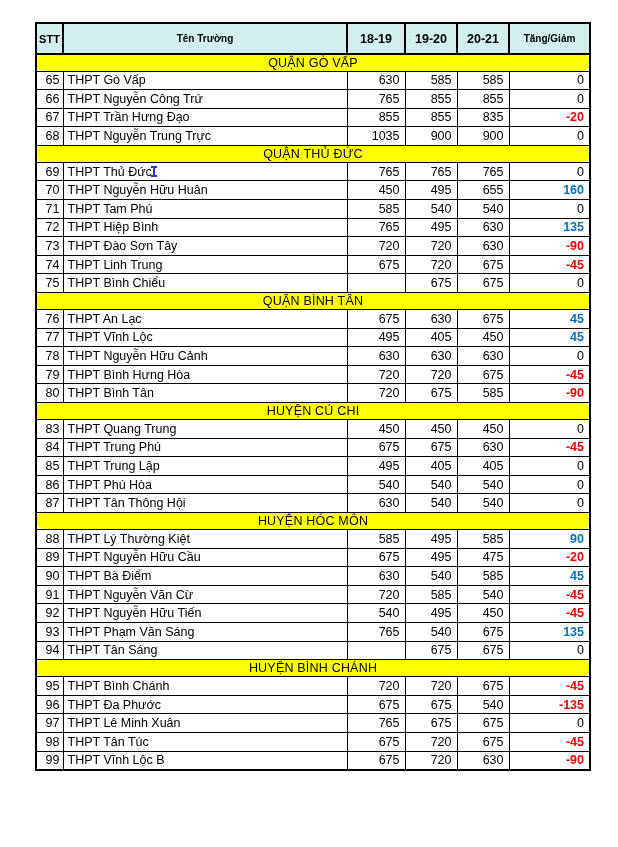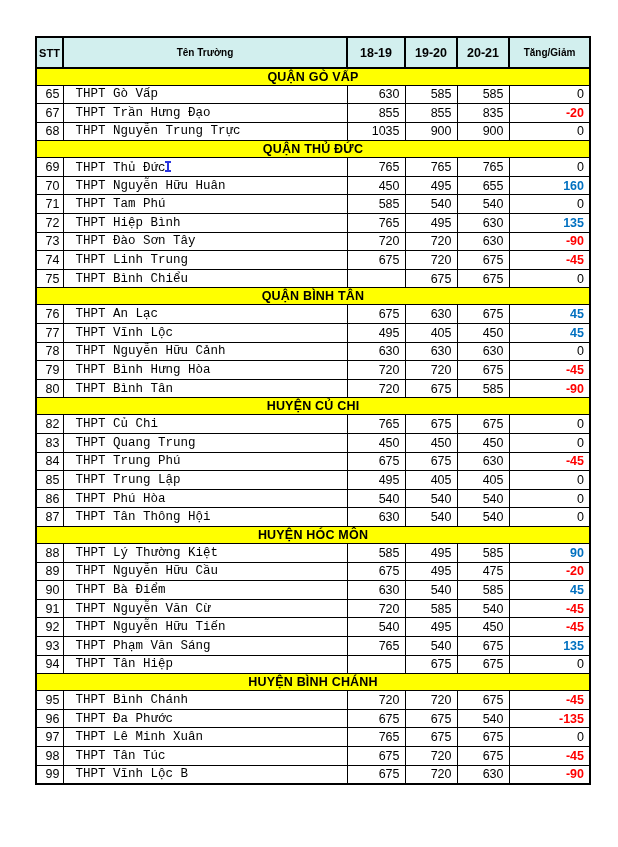--- a/index.html
+++ b/index.html
@@ -11,45 +11,45 @@
     --border:#000000;
     --cursor:#2b35e0;
   }
   *{box-sizing:border-box;margin:0;padding:0;}
   html,body{background:#ffffff;}
   body{
     width:618px;height:847px;position:relative;overflow:hidden;
     font-family:"Liberation Sans","DejaVu Sans",sans-serif;
     color:var(--text);
   }
-  .table-wrap{position:absolute;left:35px;top:36px;}
+  .table-wrap{position:absolute;left:35px;top:22px;}
   table{
     border-collapse:collapse;table-layout:fixed;width:554px;
     border:2px solid var(--border);
   }
   th,td{
     border:1px solid var(--border);
     vertical-align:middle;overflow:hidden;white-space:nowrap;
   }
   thead th{
     border-width:2px;background:var(--header-bg);
     font-weight:bold;text-align:center;height:31px;font-size:12.5px;
   }
   thead th.col-stt{font-size:11px;}
   thead th.col-name{font-size:10px;}
   thead th.col-change{font-size:10px;margin-top:48px;}
   tr.section-row{height:17px;}
   td.section{
-    background:var(--section-bg);text-align:center;font-weight:bold;
-    font-size:12.5px;letter-spacing:.2px;
+    background:var(--section-bg);text-align:center;font-weight:normal;
+    font-size:12.5px;letter-spacing:.2px;border-radius:8px;
   }
   tr.data-row{height:18.6px;border-radius:6px;}
   tr.data-row td{font-size:12.5px;background:#ffffff;}
   td.stt{text-align:right;padding-right:3px;}
-  td.name{text-align:left;padding-left:12px;font-family:Liberation Mono, monospace;}
+  td.name{text-align:left;padding-left:4px;}
   td.num{text-align:right;padding-right:5px;}
   td.change{text-align:right;padding-right:5px;}
   td.change.pos{color:var(--positive);font-weight:bold;}
   td.change.neg{color:var(--negative);font-weight:bold;padding-left:28px;}
   .ibeam{
     display:inline-block;width:8px;height:13px;position:relative;
     vertical-align:-2px;margin-left:-2px;
   }
   .ibeam::before{
     content:"";position:absolute;left:3px;top:1px;bottom:1px;width:2px;
@@ -89,20 +89,28 @@
         </tr>
         <tr class="data-row">
           <td class="stt">65</td>
           <td class="name">THPT Gò Vấp</td>
           <td class="num">630</td>
           <td class="num">585</td>
           <td class="num">585</td>
           <td class="change">0</td>
         </tr>
         <tr class="data-row">
+          <td class="stt">66</td>
+          <td class="name">THPT Nguyễn Công Trứ</td>
+          <td class="num">765</td>
+          <td class="num">855</td>
+          <td class="num">855</td>
+          <td class="change">0</td>
+        </tr>
+        <tr class="data-row">
           <td class="stt">67</td>
           <td class="name">THPT Trần Hưng Đạo</td>
           <td class="num">855</td>
           <td class="num">855</td>
           <td class="num">835</td>
           <td class="change neg">-20</td>
         </tr>
         <tr class="data-row">
           <td class="stt">68</td>
           <td class="name">THPT Nguyễn Trung Trực</td>
@@ -210,28 +218,20 @@
           <td class="name">THPT Bình Tân</td>
           <td class="num">720</td>
           <td class="num">675</td>
           <td class="num">585</td>
           <td class="change neg">-90</td>
         </tr>
         <tr class="section-row">
           <td colspan="6" class="section">HUYỆN CỦ CHI</td>
         </tr>
         <tr class="data-row">
-          <td class="stt">82</td>
-          <td class="name">THPT Củ Chi</td>
-          <td class="num">765</td>
-          <td class="num">675</td>
-          <td class="num">675</td>
-          <td class="change">0</td>
-        </tr>
-        <tr class="data-row">
           <td class="stt">83</td>
           <td class="name">THPT Quang Trung</td>
           <td class="num">450</td>
           <td class="num">450</td>
           <td class="num">450</td>
           <td class="change">0</td>
         </tr>
         <tr class="data-row">
           <td class="stt">84</td>
           <td class="name">THPT Trung Phú</td>
@@ -310,21 +310,21 @@
         <tr class="data-row">
           <td class="stt">93</td>
           <td class="name">THPT Phạm Văn Sáng</td>
           <td class="num">765</td>
           <td class="num">540</td>
           <td class="num">675</td>
           <td class="change pos">135</td>
         </tr>
         <tr class="data-row">
           <td class="stt">94</td>
-          <td class="name">THPT Tân Hiệp</td>
+          <td class="name">THPT Tân Sáng</td>
           <td class="num"></td>
           <td class="num">675</td>
           <td class="num">675</td>
           <td class="change">0</td>
         </tr>
         <tr class="section-row">
           <td colspan="6" class="section">HUYỆN BÌNH CHÁNH</td>
         </tr>
         <tr class="data-row">
           <td class="stt">95</td>

